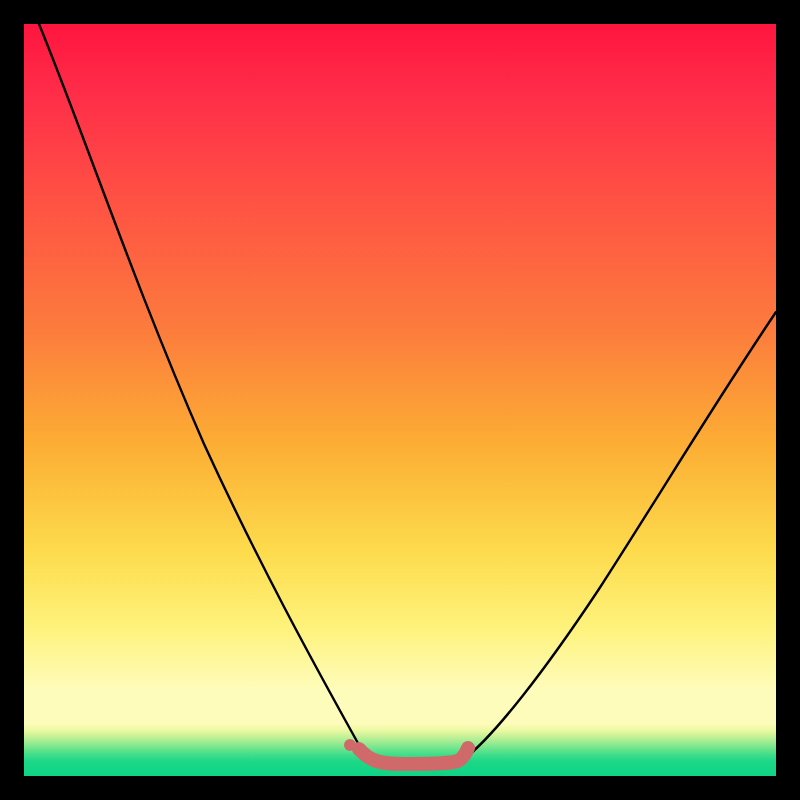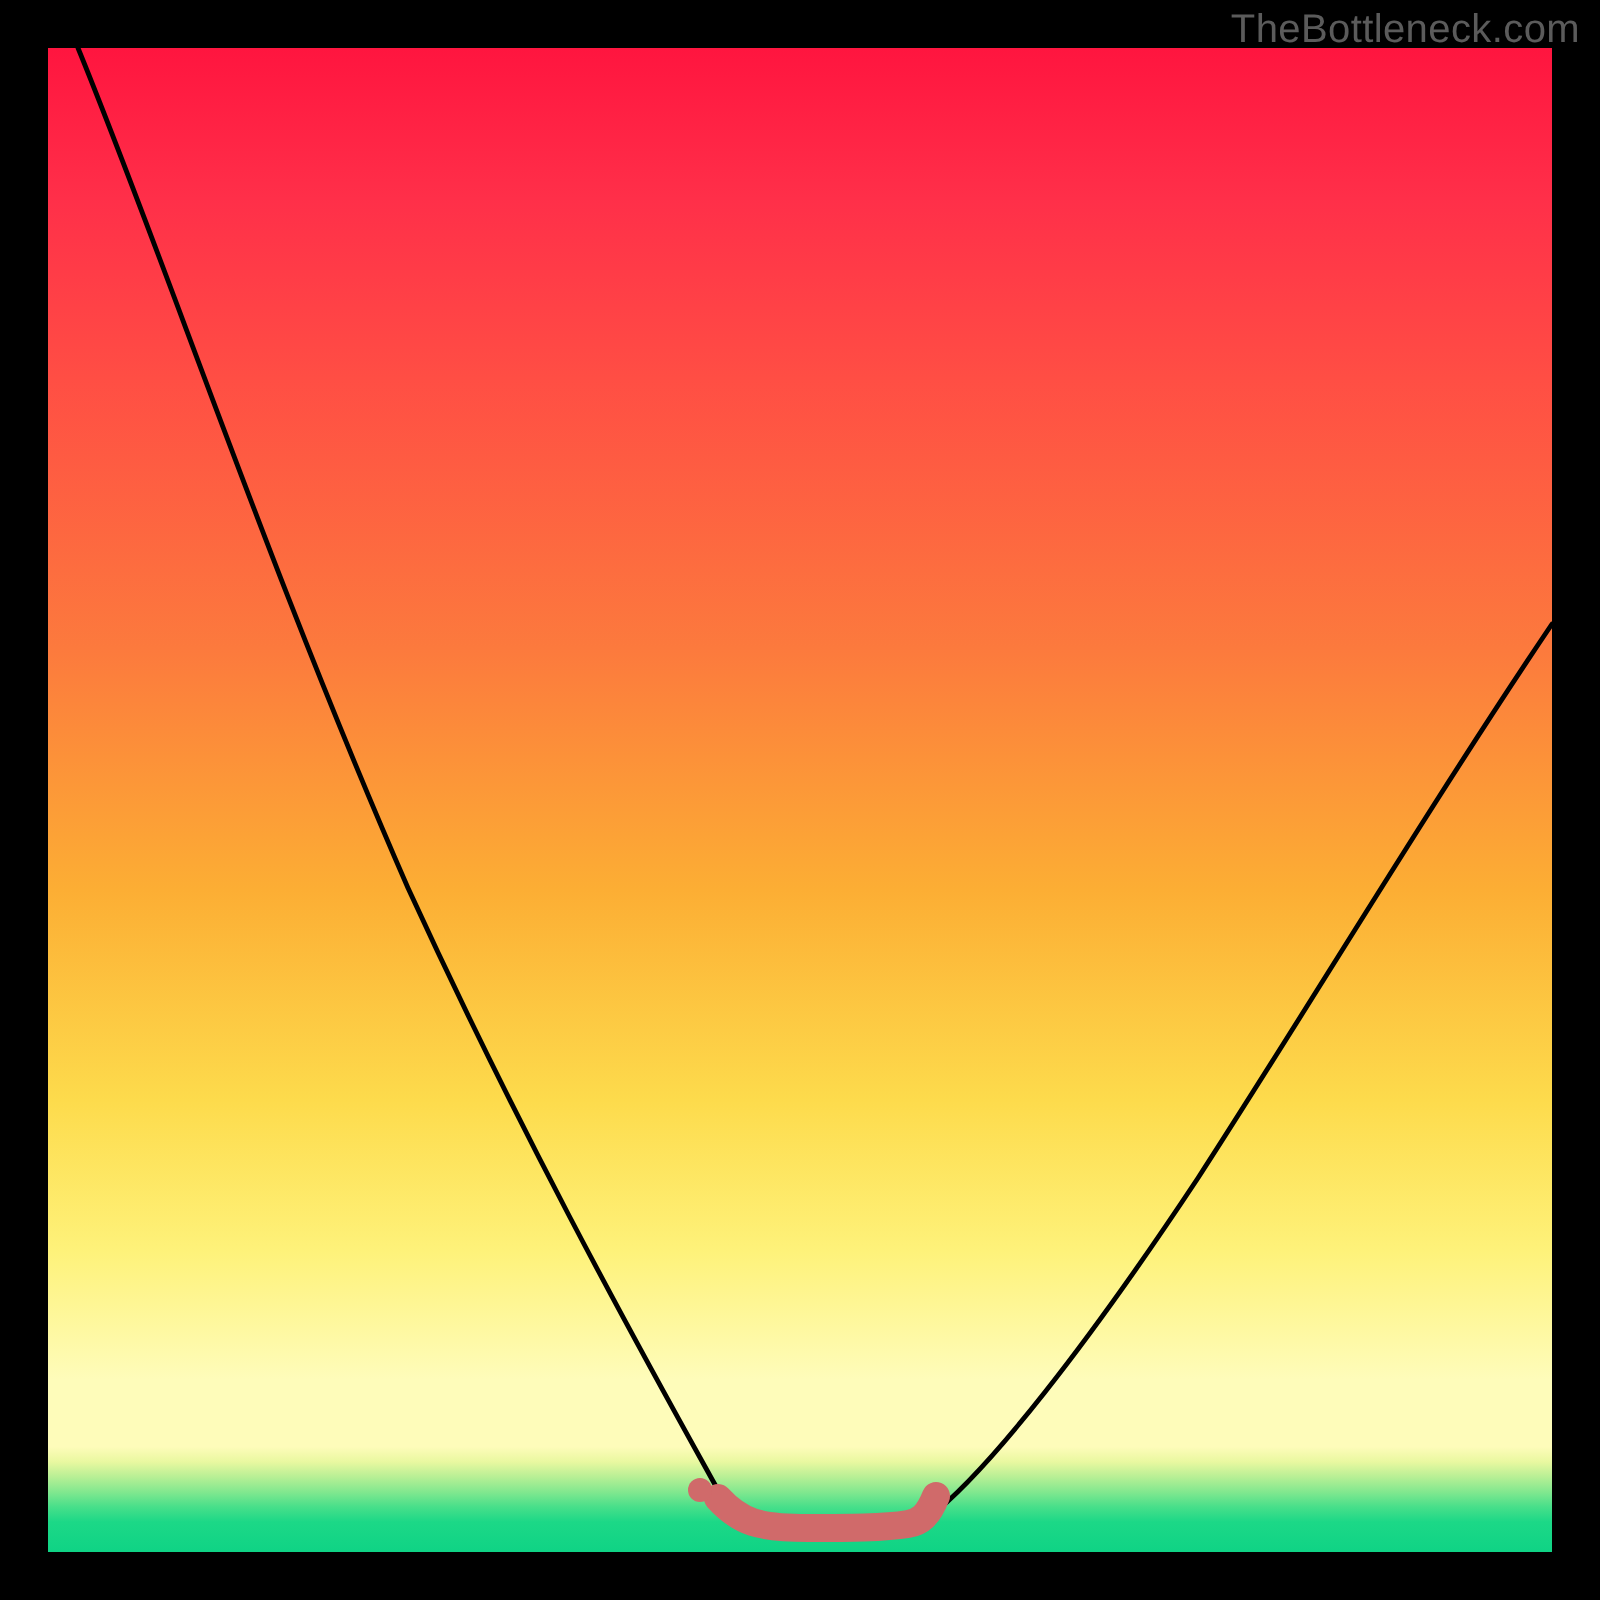--- a/index.html
+++ b/index.html
@@ -84,14 +84,13 @@
              C 630 480, 690 380, 752 288" fill="none" stroke="#000" stroke-width="2.4" stroke-linecap="round"></path>
 
     <path d="M 335 725
              C 346 737, 355 740, 380 740
              C 400 740, 418 740, 430 738
              C 436 737, 440 734, 444 724" fill="none" stroke="#d06a6a" stroke-width="14" stroke-linecap="round" stroke-linejoin="round"></path>
 
     <circle cx="326" cy="721" r="6" fill="#d06a6a"></circle>
   </svg>
 
-  <div class="watermark">TheBottleneck.com</div>
 </div>
 
 </body></html>

